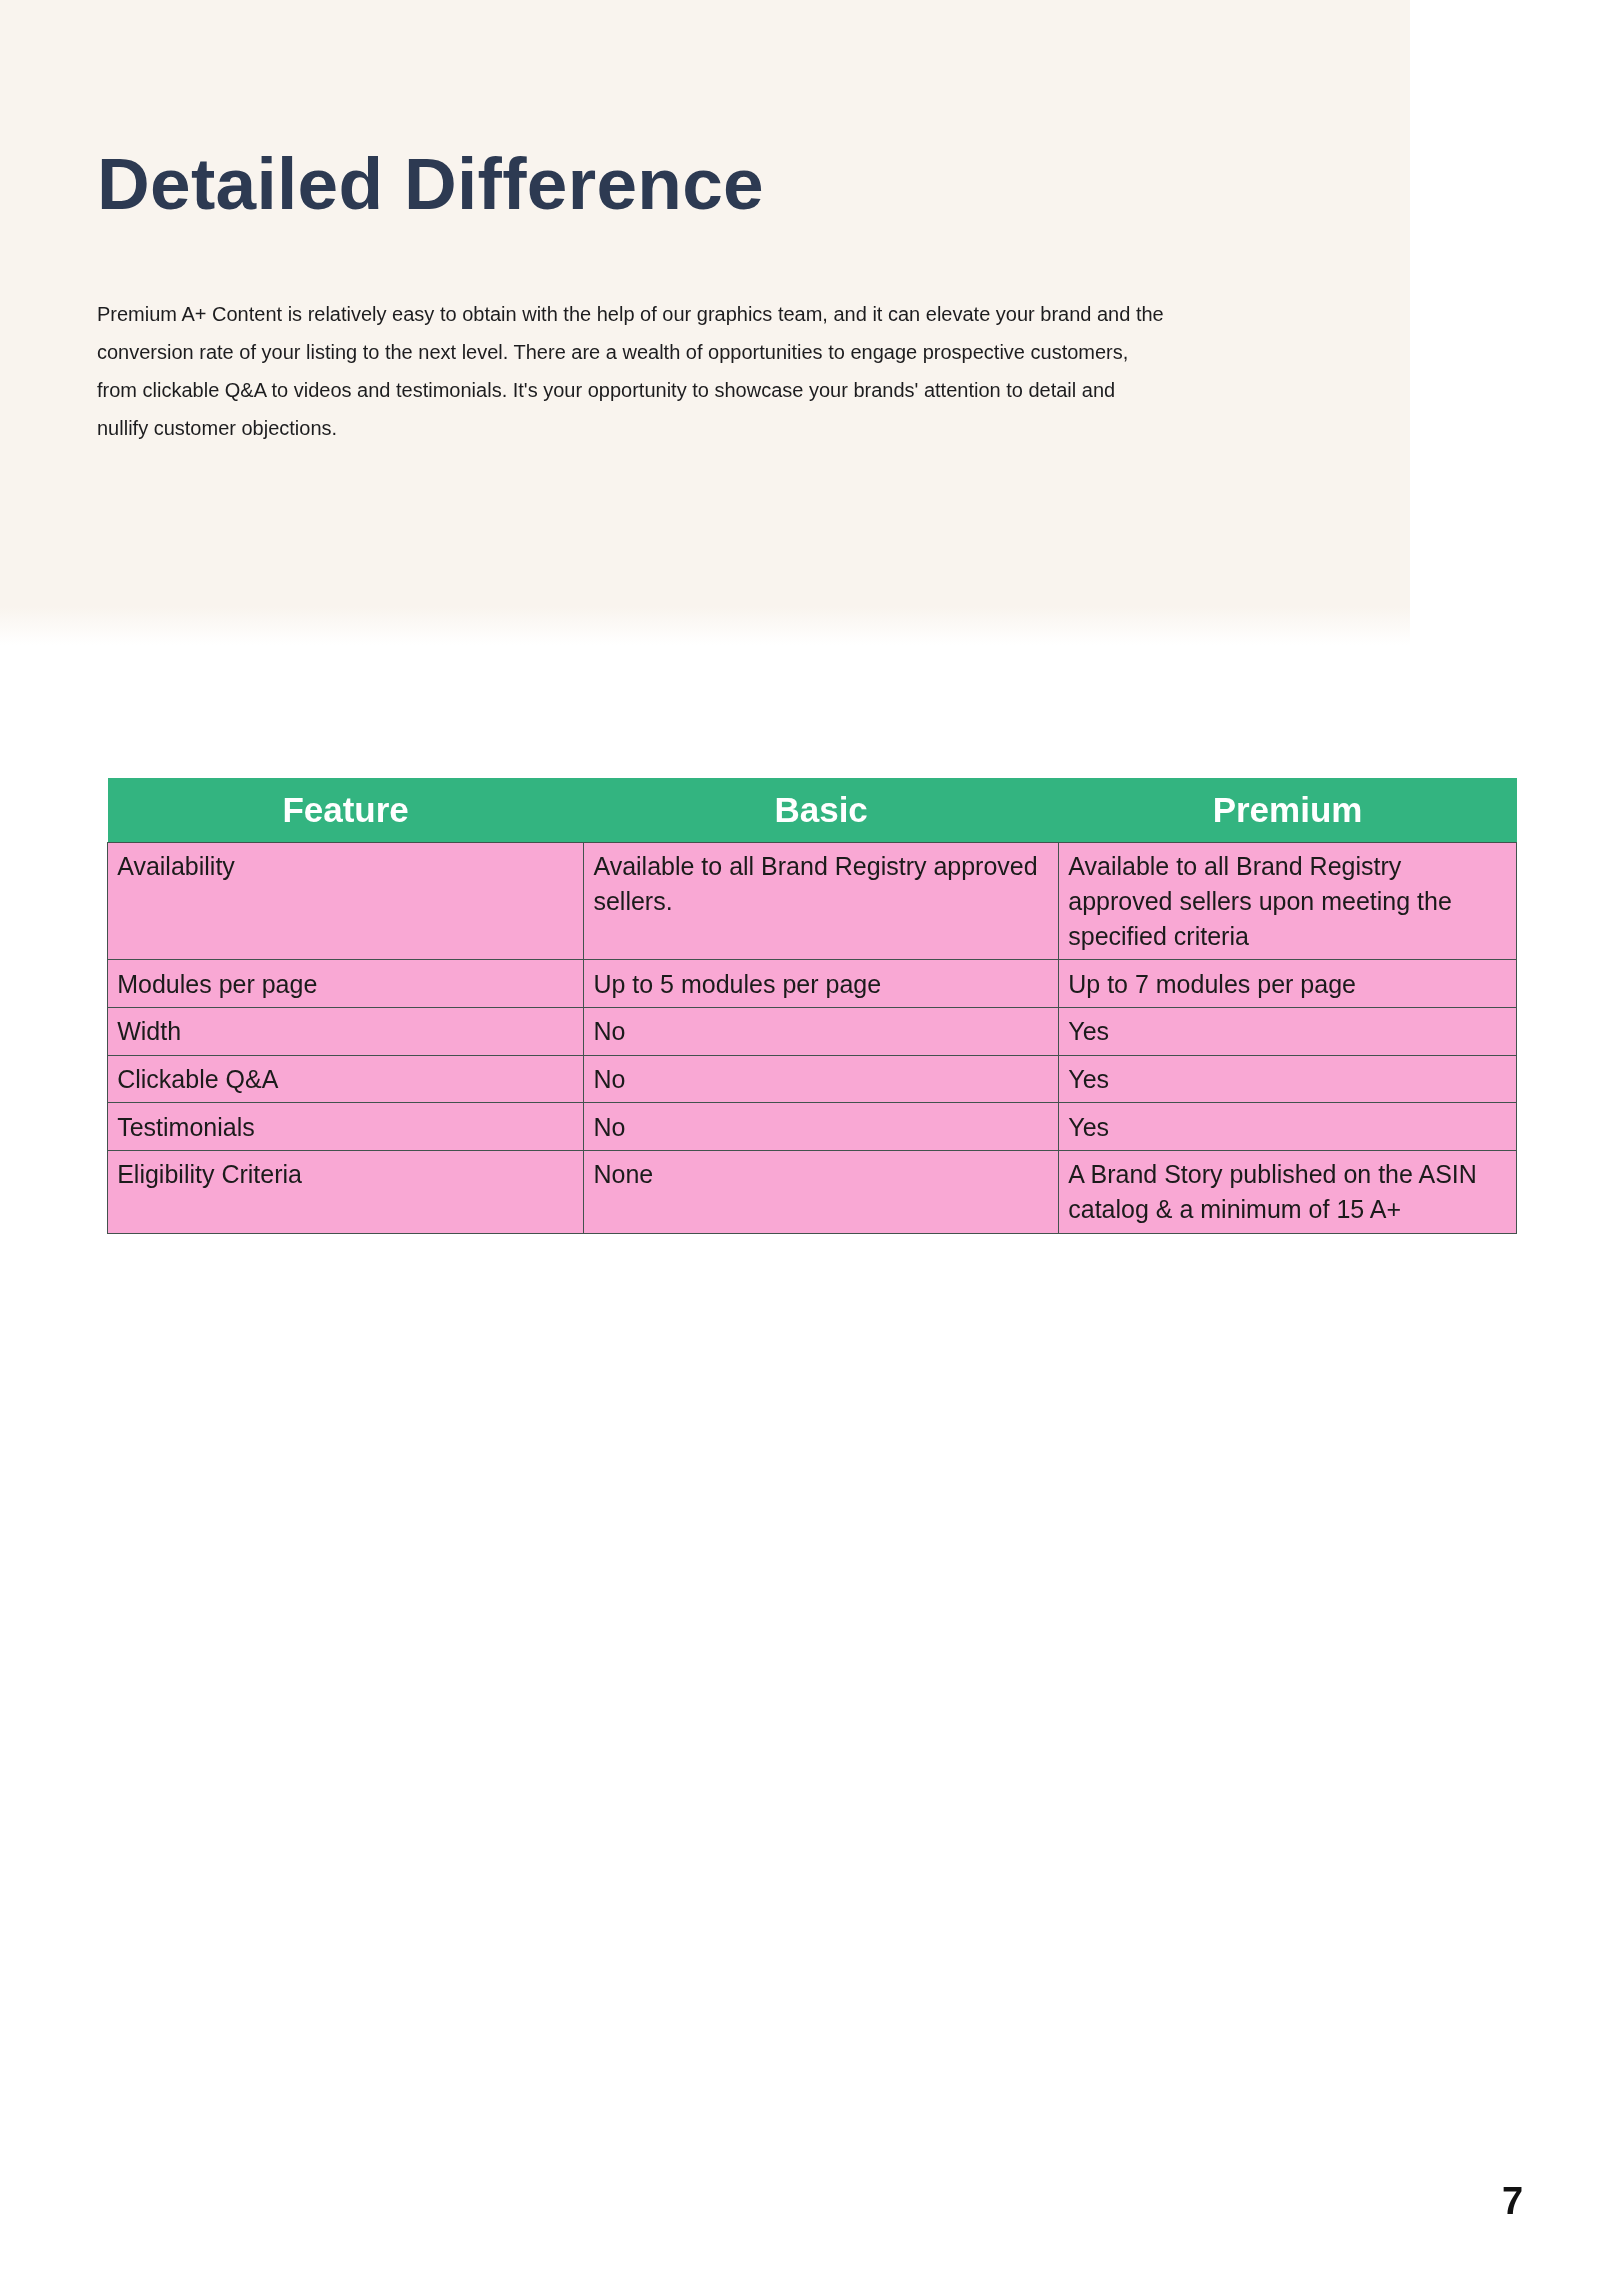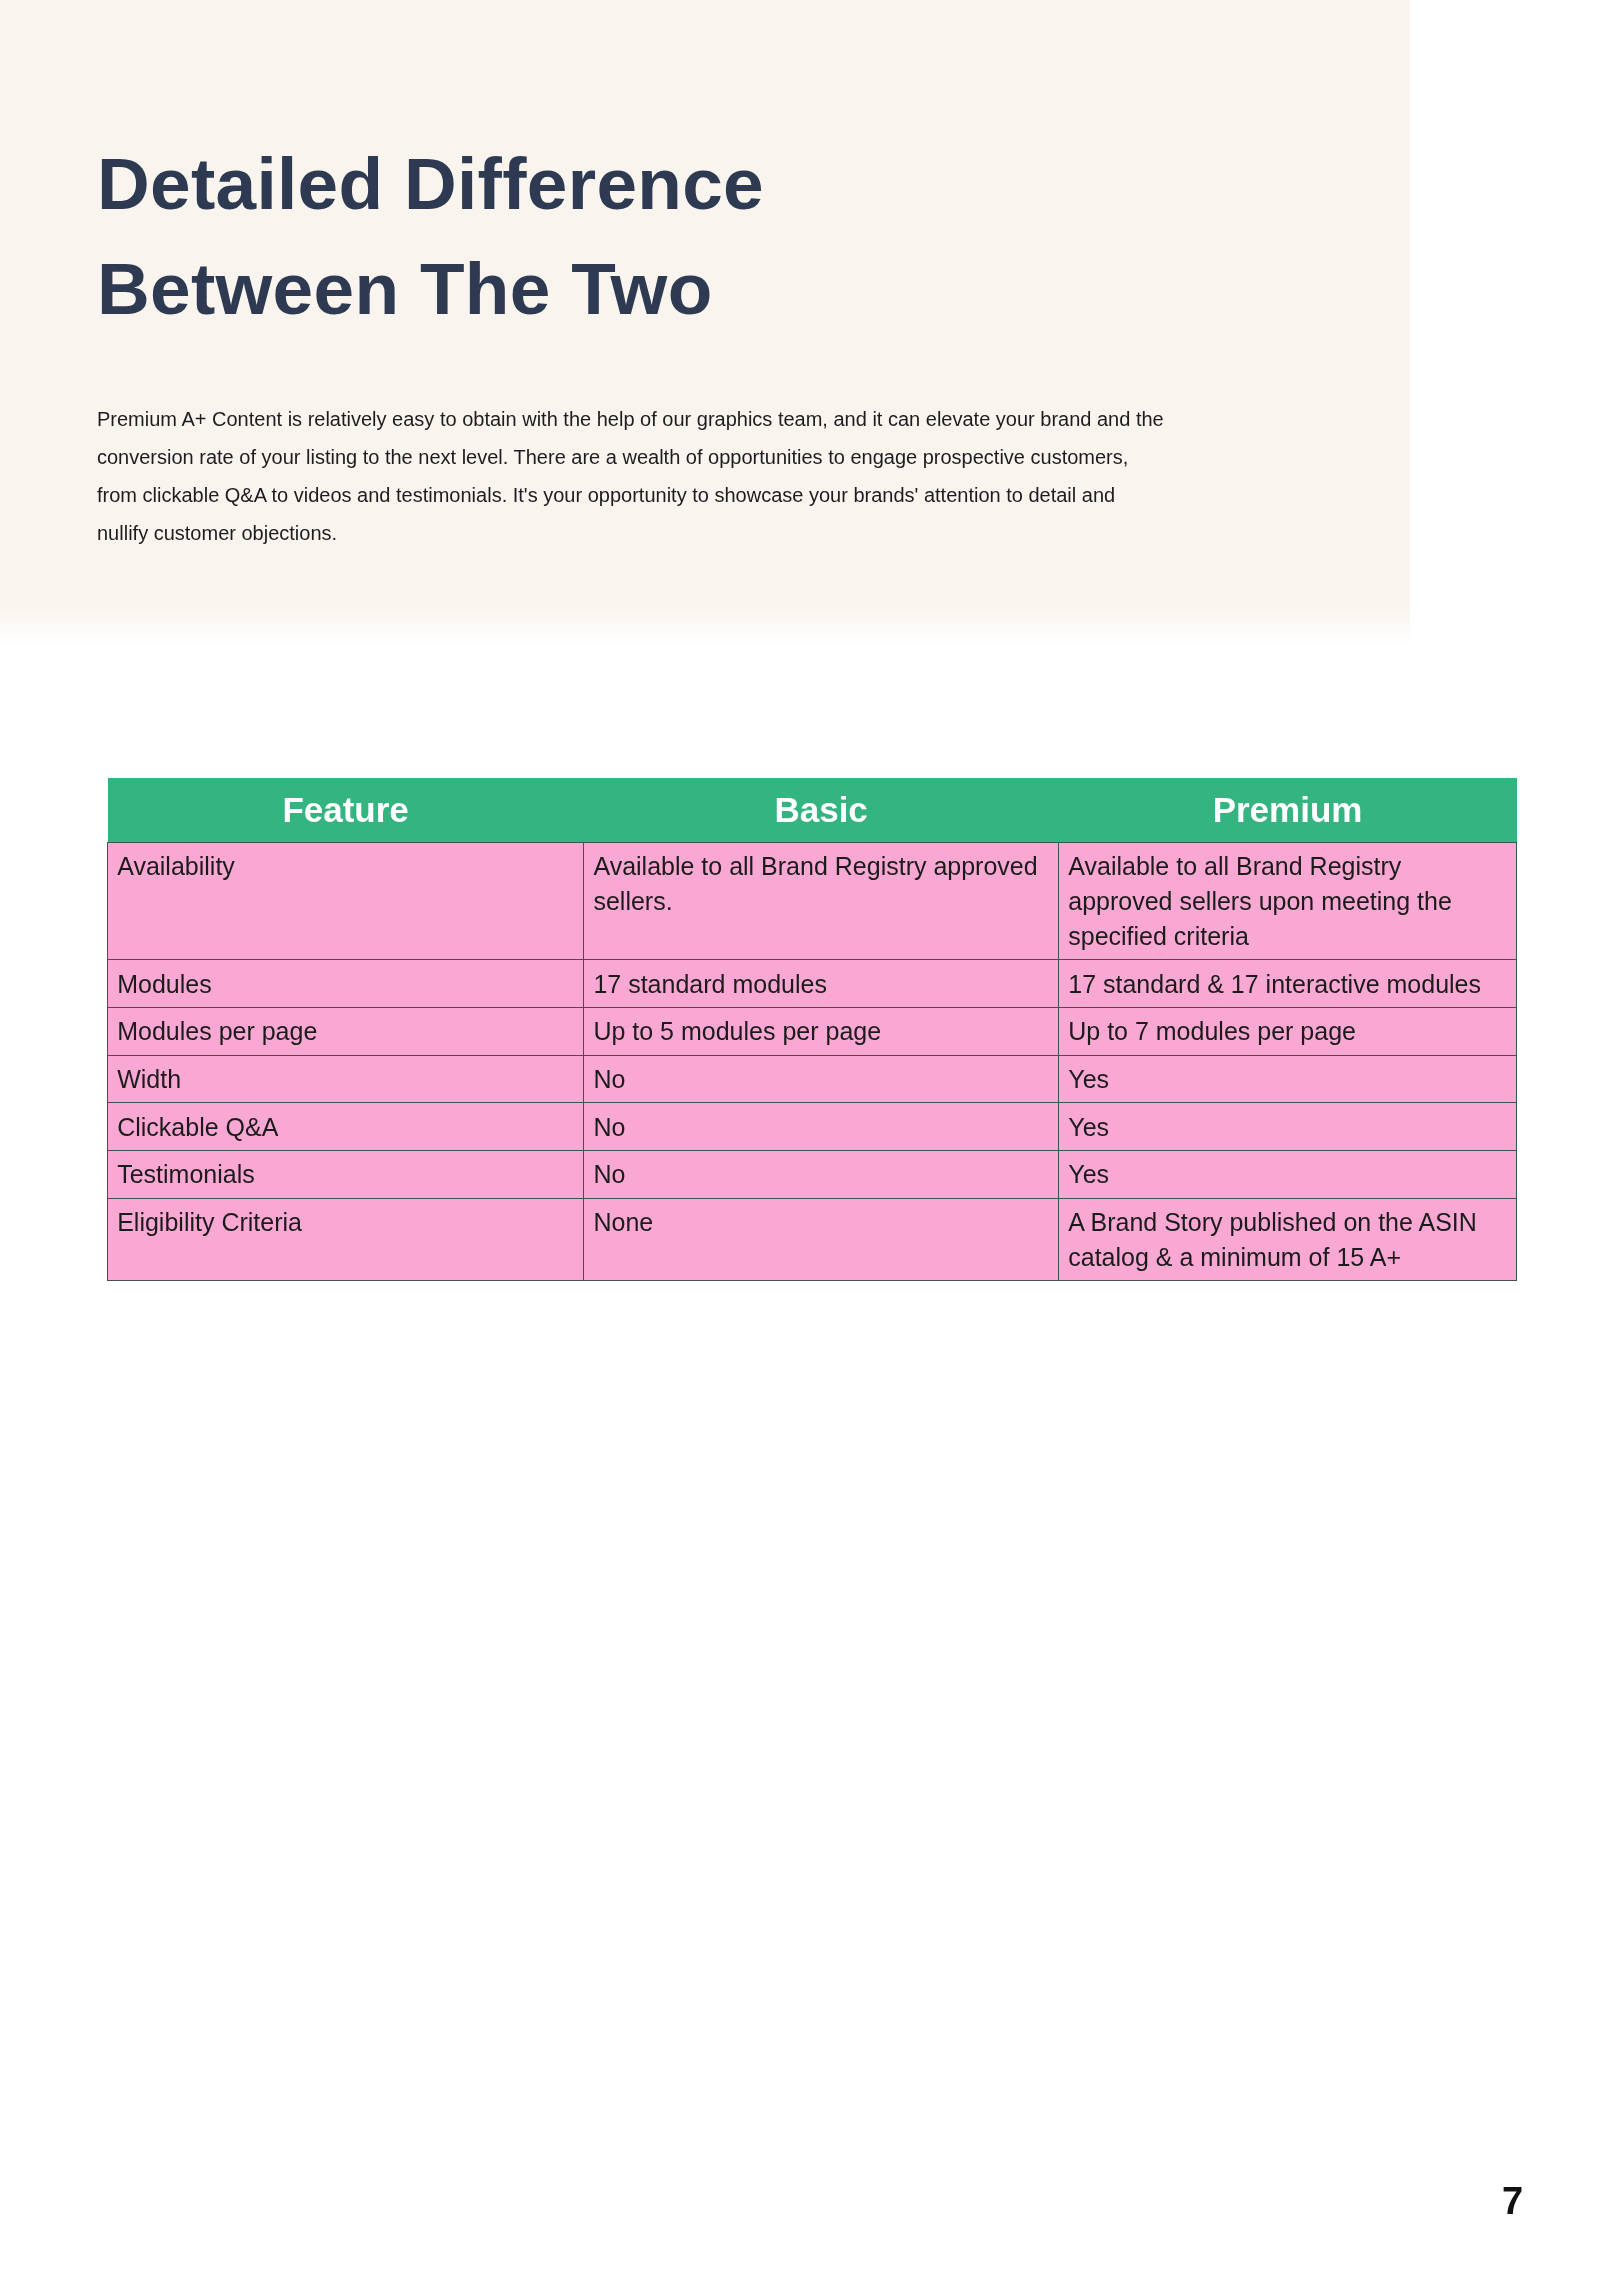--- a/index.html
+++ b/index.html
@@ -89,21 +89,21 @@
     font-weight:700;
     color:var(--page-number-color);
   }
 </style>
 </head>
 <body>
 
 <div class="page">
 
   <section class="hero">
-    <h1><span>Detailed Difference</span><br><span>Between The Two</span></h1>
+    <h1><span>Detailed Difference</span><br></h1>
     <p class="intro">Premium A+ Content is relatively easy to obtain with the help of our graphics team, and it can elevate your brand and the
 conversion rate of your listing to the next level. There are a wealth of opportunities to engage prospective customers,
 from clickable Q&amp;A to videos and testimonials. It's your opportunity to showcase your brands' attention to detail and
 nullify customer objections.</p>
   </section>
 
   <div class="table-wrap">
     <table class="compare">
       <colgroup>
         <col class="c1">
@@ -115,25 +115,20 @@
           <th>Feature</th>
           <th>Basic</th>
           <th>Premium</th>
         </tr>
       </thead>
       <tbody>
           <tr>
     <td>Availability</td>
     <td>Available to all Brand Registry approved sellers.</td>
     <td>Available to all Brand Registry approved sellers upon meeting the specified criteria</td>
-  </tr>
-          <tr>
-    <td>Modules</td>
-    <td>17 standard modules</td>
-    <td>17 standard &amp; 17 interactive modules</td>
   </tr>
           <tr>
     <td>Modules per page</td>
     <td>Up to 5 modules per page</td>
     <td>Up to 7 modules per page</td>
   </tr>
           <tr>
     <td>Width</td>
     <td>No</td>
     <td>Yes</td>

